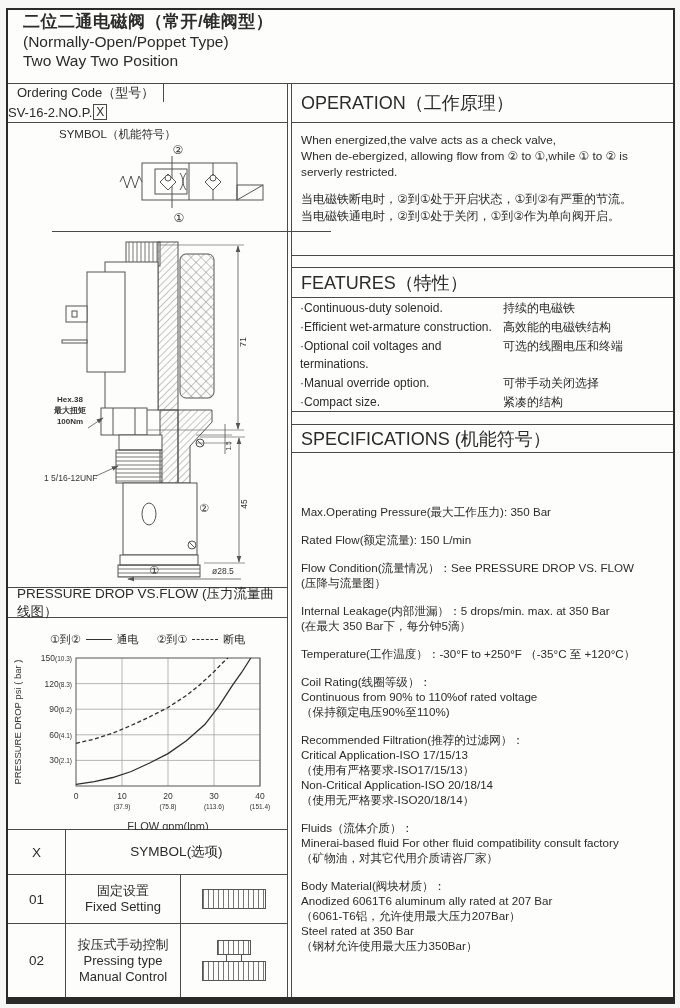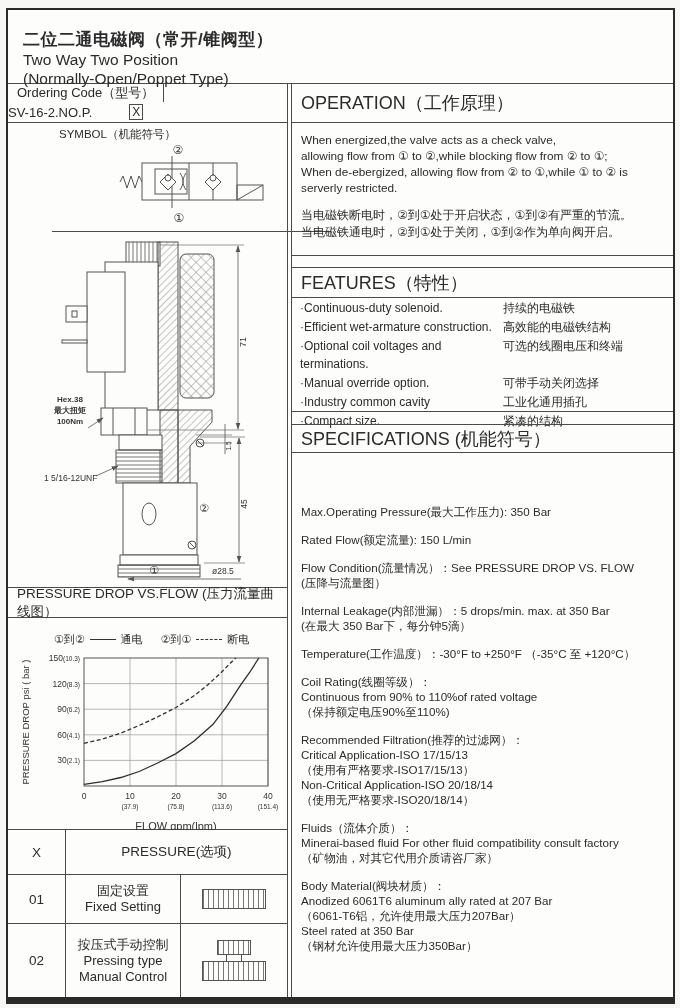--- a/index.html
+++ b/index.html
@@ -3,29 +3,29 @@
 <meta charset="utf-8">
 <style>
   html,body{margin:0;padding:0;background:#f0f0f0;}
   .stage{position:relative;width:680px;height:1008px;background:#f7f7f6;
          font-family:"Liberation Sans","DejaVu Sans",sans-serif;color:#2b2b2b;overflow:hidden;}
   .sheet{position:absolute;left:6px;top:8px;right:5px;bottom:4px;background:#fdfdfc;
          border:2px solid #2a2a2a;border-bottom-width:7px;}
   .abs{position:absolute;box-sizing:border-box;}
   .bb{border-bottom:1px solid #4a4a4a;}
   
-  .title-block{left:0;top:0;right:0;height:74px;padding:18px 0 0 15px;}
+  .title-block{left:0;top:0;right:0;height:74px;padding:0 0 0 15px;}
   .title-zh{font-size:17px;font-weight:bold;letter-spacing:.5px;}
   .title-en{font-size:15.5px;line-height:1.22;}
   
   .vdiv{position:absolute;top:74px;bottom:0;width:0;border-left:1px solid #4a4a4a;}
   
   .ordering{left:0;top:74px;width:279px;height:39px;display:flex;align-items:flex-start;flex-direction:column;}
   .ordering .c1{width:146px;border-right:1px solid #4a4a4a;display:flex;align-items:center;padding-left:9px;font-size:13px;}
-  .ordering .c2{flex:1;display:flex;align-items:center;justify-content:center;font-size:13px;gap:36px;}
+  .ordering .c2{flex:1;display:flex;align-items:center;justify-content:center;font-size:13px;}
   .boxed-x{display:inline-block;border:1px solid #4a4a4a;padding:0 2px;margin-left:1px;font-size:12px;line-height:14px;}
   
   .sec-hdr{font-size:18px;display:flex;align-items:center;padding-left:9px;}
   .small-cap{font-size:11.5px;}
   
   .rcol{left:284px;right:0;}
   .op-body{padding:9px 4px 0 9px;}
   .op-en{font-size:11.8px;line-height:16px;}
   .op-zh{font-size:12px;line-height:17px;margin-top:11px;}
   .feat-body{padding:1px 8px 0 8px;}
@@ -51,22 +51,22 @@
   svg text{font-family:"Liberation Sans","DejaVu Sans",sans-serif;fill:#333;}
 </style>
 </head>
 <body>
 
 <div class="stage">
   <div class="sheet">
 
     <div class="abs title-block bb">
       <div class="title-zh">二位二通电磁阀（常开/锥阀型）</div>
+      <div class="title-en">(Normally-Open/Poppet Type)</div>
       <div class="title-en">Two Way Two Position</div>
-      <div class="title-en">(Normally-Open/Poppet Type)</div>
     </div>
 
     <div class="vdiv" style="left:279px;"></div>
     <div class="vdiv" style="left:283px;"></div>
 
     <div class="abs ordering bb">
       <div class="c1">Ordering Code（型号）</div>
       <div class="c2">
         <span>SV-16-2.NO.P.</span>
           <span class="boxed-x">X</span>
@@ -181,21 +181,21 @@
         <text x="62" y="192" font-size="8" font-weight="bold" text-anchor="middle">100Nm</text>
         <text x="36" y="249" font-size="8.5">1 5/16-12UNF</text>
         <text x="196" y="280" font-size="11" text-anchor="middle">②</text>
         <text x="146" y="342" font-size="11" text-anchor="middle">①</text>
         <text x="204" y="342" font-size="8.5">ø28.5</text>
       </svg>
     </div>
 
     <div class="abs bb sec-hdr" style="left:0;top:578px;width:279px;height:30px;font-size:13.5px;">PRESSURE DROP VS.FLOW  (压力流量曲线图）</div>
 
-    <div class="abs bb" style="left:0;top:608px;width:279px;height:212px;padding-left:8px;">
+    <div class="abs bb" style="left:0;top:608px;width:279px;height:212px;">
       <div class="legend">
         <div class="leg-item">
           <span>①到②</span>
           <span class="leg-line"></span>
           <span>通电</span>
         </div>
         <div class="leg-item">
           <span>②到①</span>
           <span class="leg-line dashed"></span>
           <span>断电</span>
@@ -227,21 +227,21 @@
             <text x="252" y="157" font-size="6.5" text-anchor="middle">(151.4)</text>
             <polyline points="68.0,132.3 86.4,129.7 104.8,125.5 123.2,119.5 141.6,111.0 160.0,101.6 178.4,88.8 196.8,72.6 210.6,54.6 224.4,33.3 233.6,20.5 242.8,6.0" fill="none" stroke="#2e2e2e" stroke-width="1.3"></polyline>
             <polyline points="68.0,91.3 86.4,87.1 104.8,81.1 123.2,73.4 141.6,64.9 160.0,55.5 178.4,43.5 192.2,32.5 206.0,19.7 215.2,10.3 219.8,6.0" fill="none" stroke="#2e2e2e" stroke-width="1.3" stroke-dasharray="4,2.5"></polyline>
             <text x="13" y="70" font-size="9.5" text-anchor="middle" transform="rotate(-90,13,70)">PRESSURE DROP psi ( bar )</text>
             <text x="160" y="178" font-size="11" text-anchor="middle">FLOW gpm(lpm)</text>
           </svg></div>
     </div>
 
     <div class="abs opt-grid">
       <div class="opt-cell">X</div>
-      <div class="opt-cell opt-head">PRESSURE(选项)</div>
+      <div class="opt-cell opt-head">SYMBOL(选项)</div>
       <div class="opt-cell">01</div>
       <div class="opt-cell">
         <div class="opt-label">固定设置</div>
         <div class="opt-label">Fixed Setting</div>
       </div>
       <div class="opt-cell">
         <div class="knob"></div>
       </div>
       <div class="opt-cell">02</div>
       <div class="opt-cell">
@@ -254,21 +254,20 @@
         <div class="knob-link"></div>
         <div class="knob"></div>
       </div>
     </div>
 
     <div class="abs rcol bb sec-hdr" style="top:74px;height:39px;">OPERATION（工作原理）</div>
 
     <div class="abs rcol bb op-body" style="top:113px;height:133px;">
       <div class="op-en">
           <div>When energized,the valve acts as a check valve,</div>
-          <div>allowing flow from ① to ②,while blocking flow from ② to ①;</div>
           <div>When de-ebergized, allowing flow from ② to ①,while ① to ② is</div>
           <div>serverly restricted.</div>
         </div>
       <div class="op-zh">
           <div>当电磁铁断电时，②到①处于开启状态，①到②有严重的节流。</div>
           <div>当电磁铁通电时，②到①处于关闭，①到②作为单向阀开启。</div>
         </div>
     </div>
 
     <div class="abs rcol bb" style="top:246px;height:12px;"></div>
@@ -284,24 +283,20 @@
           <div>·Efficient wet-armature construction.</div>
           <div>高效能的电磁铁结构</div>
         </div>
         <div class="feat-row">
           <div>·Optional coil voltages and terminations.</div>
           <div>可选的线圈电压和终端</div>
         </div>
         <div class="feat-row">
           <div>·Manual override option.</div>
           <div>可带手动关闭选择</div>
-        </div>
-        <div class="feat-row">
-          <div>·Industry common cavity</div>
-          <div>工业化通用插孔</div>
         </div>
         <div class="feat-row">
           <div>·Compact size.</div>
           <div>紧凑的结构</div>
         </div>
       </div>
 
     <div class="abs rcol bb" style="top:402px;height:13px;"></div>
 
     <div class="abs rcol bb sec-hdr" style="top:415px;height:28px;">SPECIFICATIONS (机能符号）</div>

